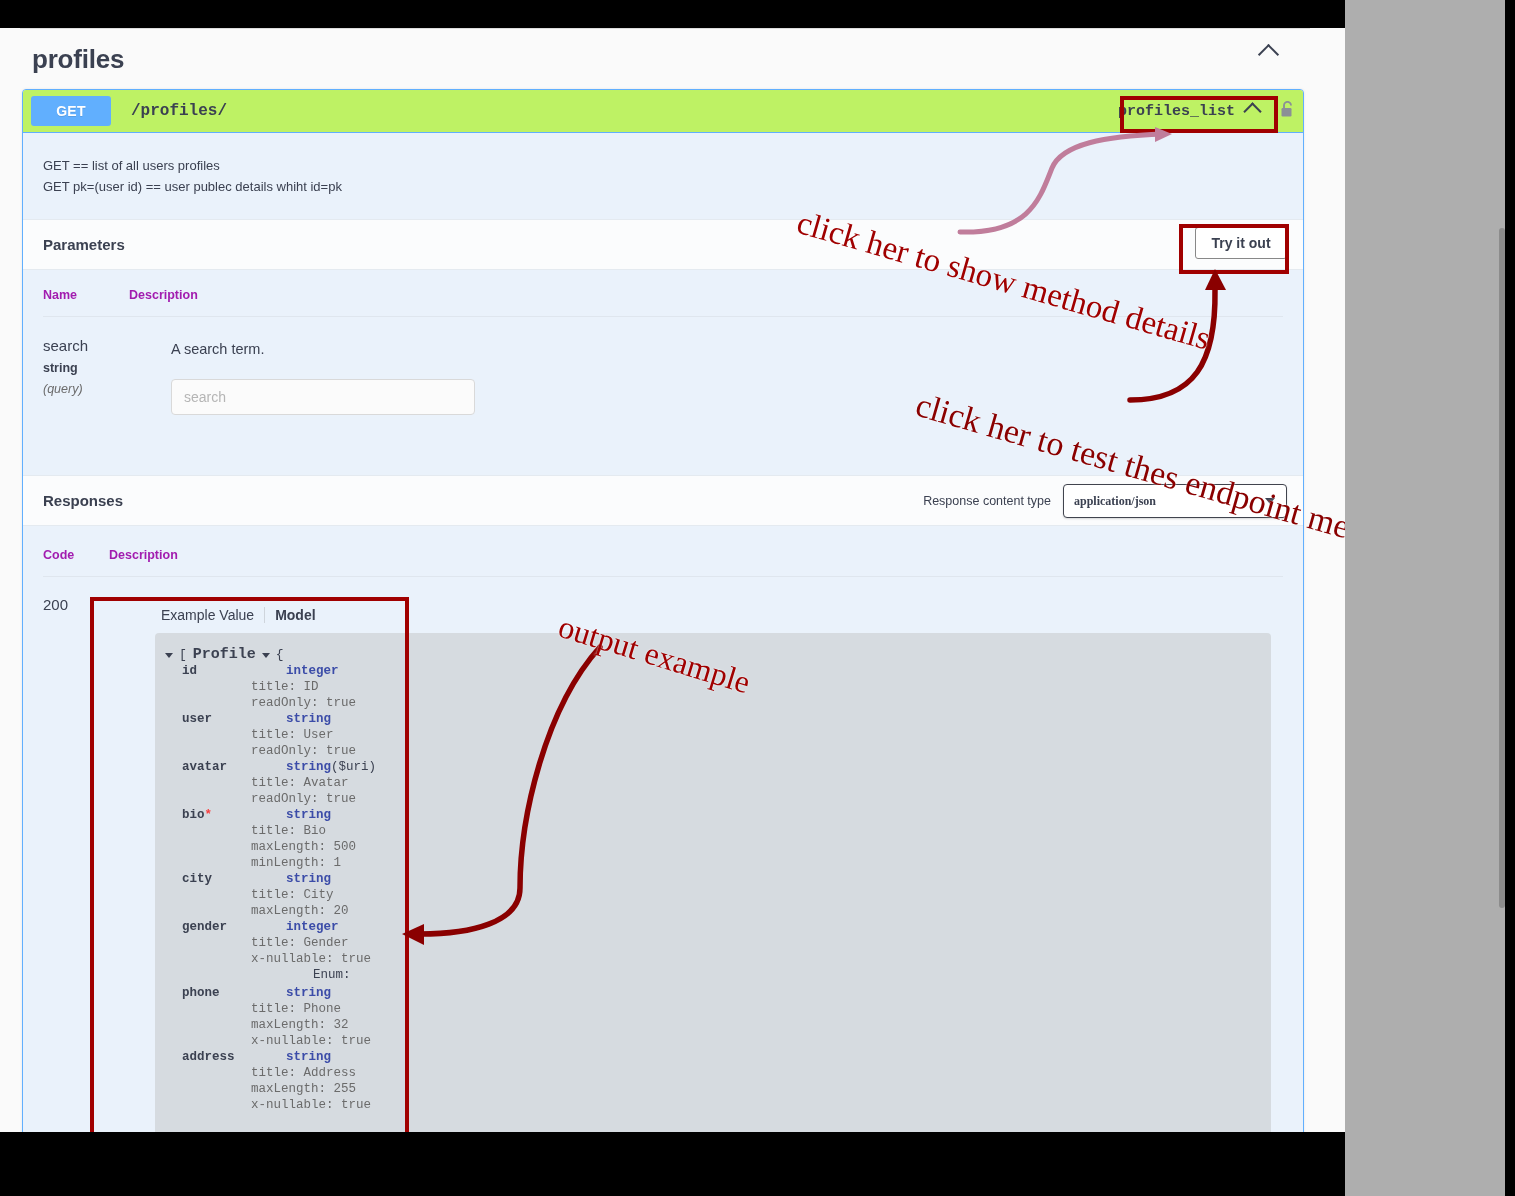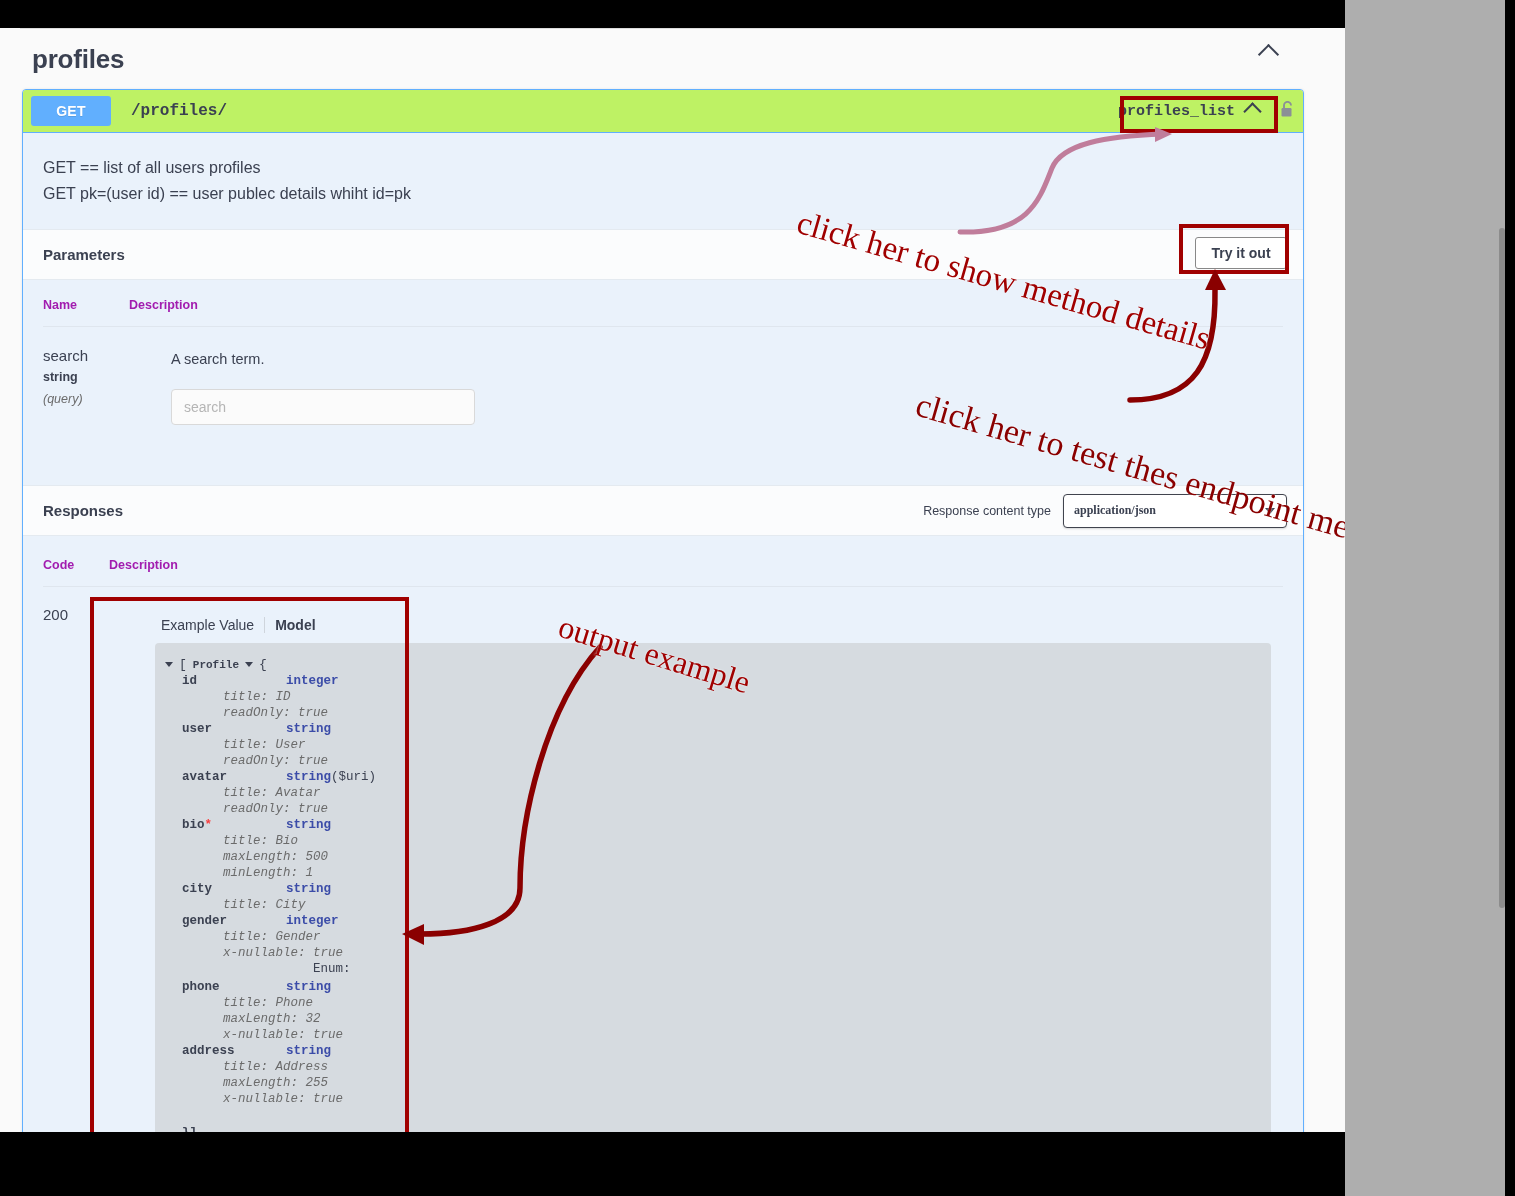--- a/index.html
+++ b/index.html
@@ -156,21 +156,21 @@
   .lock-icon {
     position: absolute;
     right: 8px;
     top: 11px;
     width: 15px; height: 18px;
   }
 
   
   .op-desc {
     padding: 22px 0 22px 20px;
-    font-size: 16px;
+    font-size: 13px;
     line-height: 1.62;
     color: #3b4151;
   }
 
   
   .section-bar {
     height: 49px;
     background: #fbfcfd;
     border-top: 1px solid #e4eaf0;
     border-bottom: 1px solid #e4eaf0;
@@ -320,38 +320,37 @@
     padding-left: 27px;
     font-weight: 700;
     color: #3b4151;
     box-sizing: border-box;
     white-space: pre;
   }
   .m-type { color: #3b4ca8; font-weight: 700; }
   .m-format { color: #3b4151; font-weight: 400; }
   .m-prop {
     color: #6b6b6b;
-    font-style: italic;
-    padding-left: 68px;
+    padding-left: 96px;
     white-space: pre;
   }
   .m-plain {
     color: #3b4151;
     padding-left: 158px;
     white-space: pre;
   }
   .m-head {
     padding-left: 10px;
     display: flex;
     align-items: center;
     gap: 6px;
     font-size: 13px;
   }
   .m-brace { font-weight: 400; color:#3b4151; font-size: 13px;}
-  .m-title { font-weight: 700; font-size: 11px; color: #3b4151; }
+  .m-title { font-weight: 700; font-size: 15px; color: #3b4151; }
   .m-req { color: #f93e3e; font-weight: 700; }
   .m-close { padding-left: 27px; font-weight: 700; padding-top: 18px; }
   .m-enumrow { padding-left: 168px; display: flex; align-items: center; gap: 8px; padding-top: 4px;}
   .tri-dn {
     width: 0; height: 0;
     border-left: 5.5px solid #3b4151;
     border-top: 4px solid transparent;
     border-bottom: 4px solid transparent;
   }
   .tri-sm-dn {
@@ -518,20 +517,21 @@
             </div>
             <div class="m-prop">title: Bio</div>
             <div class="m-prop">maxLength: 500</div>
             <div class="m-prop">minLength: 1</div>
 
             <div class="m-rowline">
               <span class="m-key">city</span>
               <span class="m-type">string</span>
             </div>
             <div class="m-prop">title: City</div>
+            <div class="m-prop">maxLength: 20</div>
 
             <div class="m-rowline">
               <span class="m-key">gender</span>
               <span class="m-type">integer</span>
             </div>
             <div class="m-prop">title: Gender</div>
             <div class="m-prop">x-nullable: true</div>
             <div class="m-plain">Enum:</div>
 
             <div class="m-rowline" style="margin-top:2px;">

